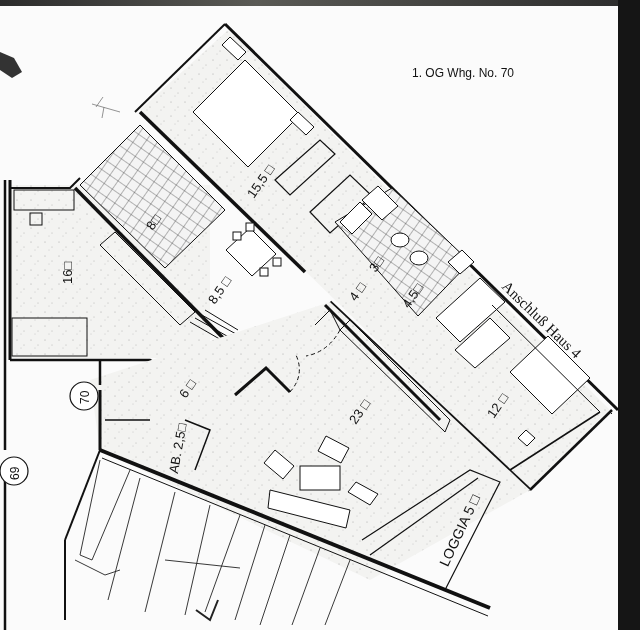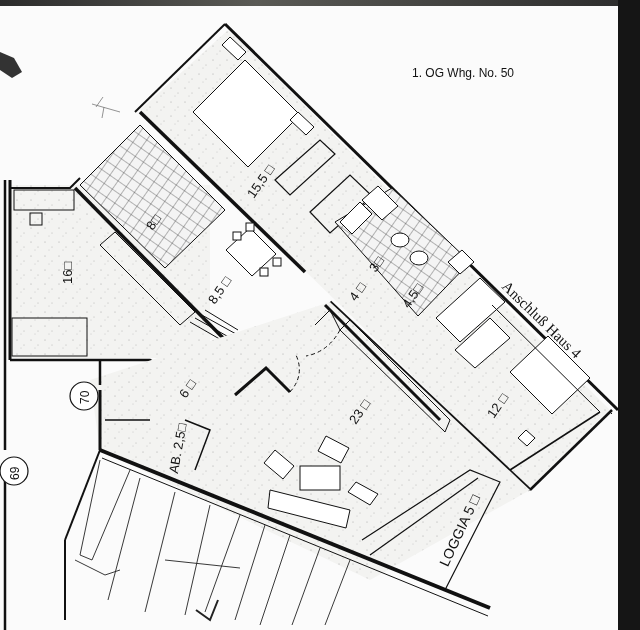--- a/index.html
+++ b/index.html
@@ -175,21 +175,21 @@
     </g>
 
     <g>
       <circle cx="84" cy="396" r="14" fill="#fff" stroke="#111" stroke-width="1.2"></circle>
     </g>
     <g>
       <circle cx="14" cy="471" r="14" fill="#fff" stroke="#111" stroke-width="1.2"></circle>
     </g>
   </svg>
 
-  <div class="title">1. OG Whg. No. 50</div>
+  <div class="title">1. OG Whg. No. 70</div>
 
   <div class="lbl serif" style="left:510px;top:278px;transform:rotate(44deg);">Anschluß Haus 4</div>
 
   <div class="lbl" style="left:78px;top:404px;transform:rotate(-90deg);font-size:12px;">70</div>
   <div class="lbl" style="left:8px;top:480px;transform:rotate(-90deg);font-size:12px;">69</div>
 
   <div class="lbl" style="left:244px;top:192px;transform:rotate(-55deg);"><span>15,5</span> <span>□</span></div>
 
   <div class="lbl" style="left:143px;top:224px;transform:rotate(-55deg);"><span>8</span><span>□</span></div>
 

